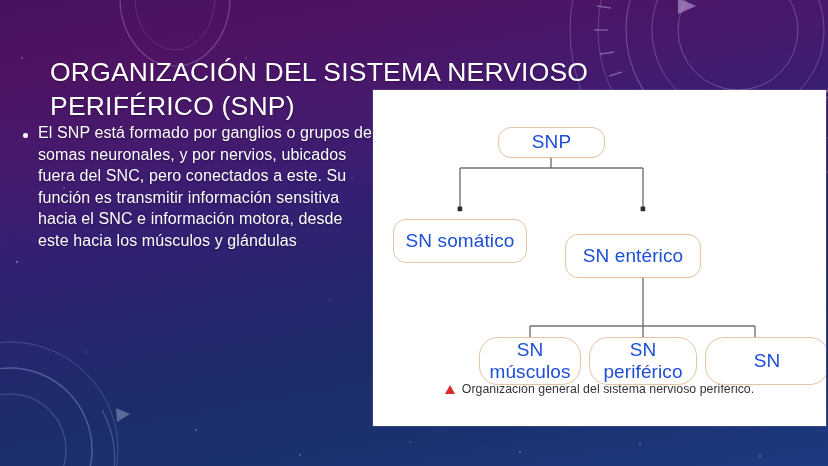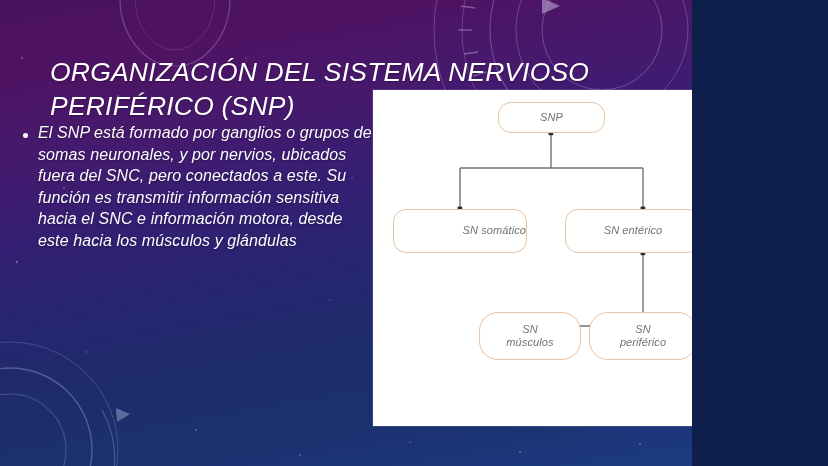--- a/index.html
+++ b/index.html
@@ -2,35 +2,34 @@
 <html lang="es"><head>
 <meta charset="utf-8">
 <style>
   html, body {
     margin: 0;
     padding: 0;
     background: #0d1f4a;
   }
   #slide {
     position: relative;
-    width: 692px;
+    width: 828px;
     height: 466px;
     overflow: hidden;
     font-family: "Liberation Sans", sans-serif;
     background:
       linear-gradient(170deg,
         #4b1161 0%,
         #4e1363 14%,
         #451a6e 28%,
         #341f73 42%,
         #26266f 56%,
         #1d2c6b 70%,
         #1b3170 84%,
         #1d3b82 100%);
-    font-style: italic;
   }
 
   
   .deco {
     position: absolute;
     pointer-events: none;
   }
   .deco svg { display: block; }
 
   
@@ -89,29 +88,30 @@
     overflow: hidden;
   }
 
   
   .node {
     position: absolute;
     box-sizing: border-box;
     border: 1.2px solid #e6c3a3;
     border-radius: 13px;
     background: #ffffff;
-    color: #737373;
+    color: #1d4ed8;
     display: flex;
     align-items: center;
     justify-content: center;
     text-align: center;
-    font-size: 11px;
+    font-size: 19px;
     line-height: 1.2;
     letter-spacing: 0.1px;
     z-index: 3;
+    margin-top: 25px;
   }
   .node.two-line { line-height: 1.18; border-radius: 19px; }
 
   .connectors {
     position: absolute;
     left: 0;
     top: 0;
     width: 453px;
     height: 336px;
     z-index: 1;
@@ -255,35 +255,39 @@
         <rect x="154.6" y="259.6" width="4.6" height="4.6"></rect>
         <rect x="267.6" y="259.6" width="4.6" height="4.6"></rect>
         <rect x="379.6" y="259.6" width="4.6" height="4.6"></rect>
       </g>
     </svg>
 
     <div class="node" style="left:125px; top:12px; width:107px; height:31px;">
       <span>SNP</span>
     </div>
 
-    <div class="node" style="left:20px; top:119px; width:134px; height:44px;justify-content:flex-end;">
+    <div class="node" style="left:20px; top:104px; width:134px; height:44px;">
       <span>SN somático</span>
     </div>
     <div class="node" style="left:192px; top:119px; width:136px; height:44px;">
       <span>SN entérico</span>
     </div>
 
     <div class="node two-line" style="left:106px; top:222px; width:102px; height:48px; flex-direction:column;">
       <span>SN</span>
       <span>músculos</span>
     </div>
     <div class="node two-line" style="left:216px; top:222px; width:108px; height:48px; flex-direction:column;">
       <span>SN</span>
       <span>periférico</span>
     </div>
     <div class="node two-line" style="left:332px; top:222px; width:124px; height:48px; flex-direction:column;">
       <span>SN</span>
     </div>
 
+    <div class="caption">
+      <span class="caption-marker"></span>
+      <span>Organización general del sistema nervioso periférico.</span>
+    </div>
 
   </div>
 
 </div>
 
 </body></html>

